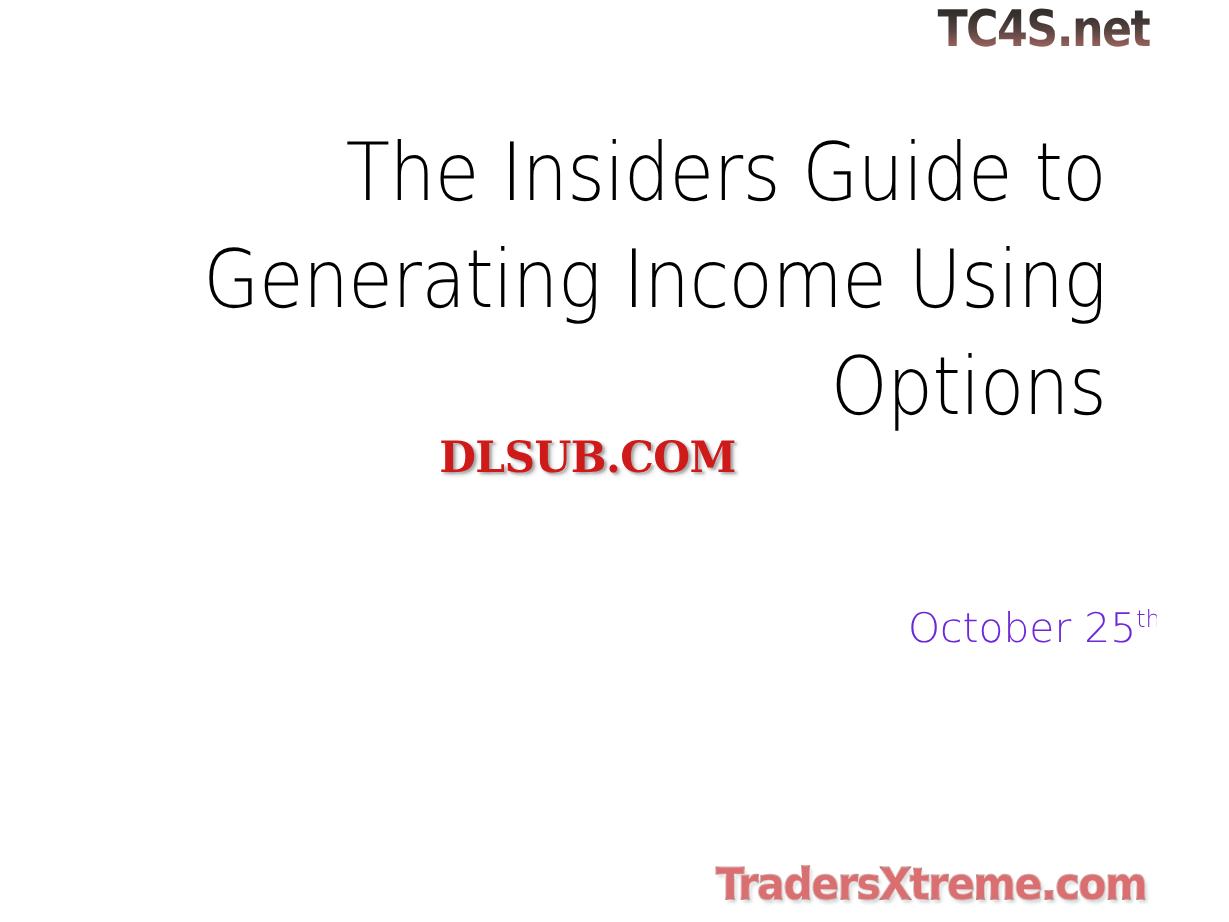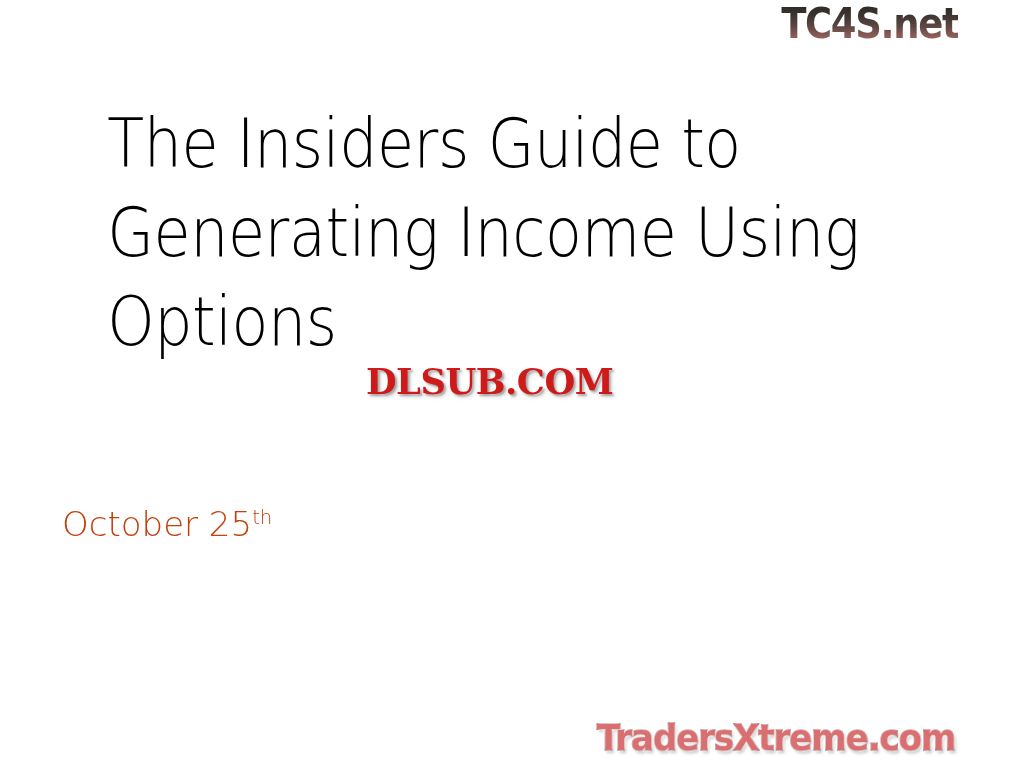--- a/index.html
+++ b/index.html
@@ -43,21 +43,21 @@
     -webkit-text-fill-color: transparent;
     white-space: nowrap;
   }
 
   
   .title-block {
     position: absolute;
     left: 62px;
     top: 100px;
     width: 905px;
-    text-align: left;
+    text-align: right;
   }
   .title-line {
     font-family: "DejaVu Sans", sans-serif;
     font-weight: 300;
     font-size: 67px;
     line-height: 89px;
     color: #000000;
     letter-spacing: -0.5px;
     white-space: nowrap;
     transform: scaleX(0.90);
@@ -83,26 +83,26 @@
        2px 2px 2px rgba(120,120,120,0.55),
        3px 3px 4px rgba(150,150,150,0.35);
   }
 
   
   .subtitle {
     position: absolute;
     left: 62px;
     top: 503px;
     width: 905px;
-    text-align: left;
+    text-align: right;
     font-family: "DejaVu Sans", sans-serif;
     font-weight: 300;
     font-size: 34px;
     line-height: 42px;
-    color: #c2410c;
+    color: #6d28d9;
     letter-spacing: 0px;
     white-space: nowrap;
   }
   .subtitle sup {
     font-size: 0.58em;
     vertical-align: super;
     line-height: 0;
   }
 
   

